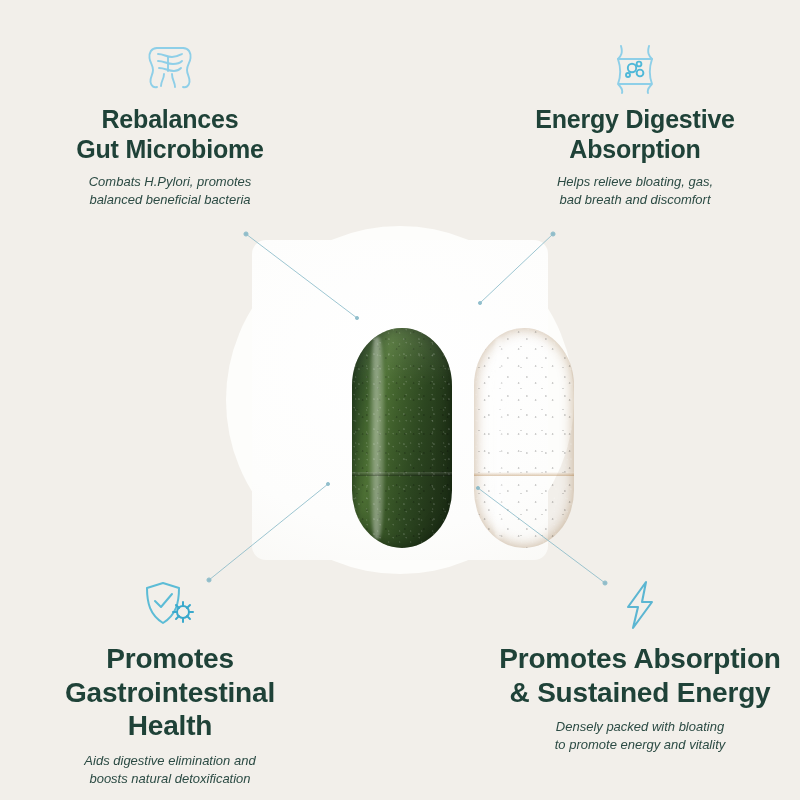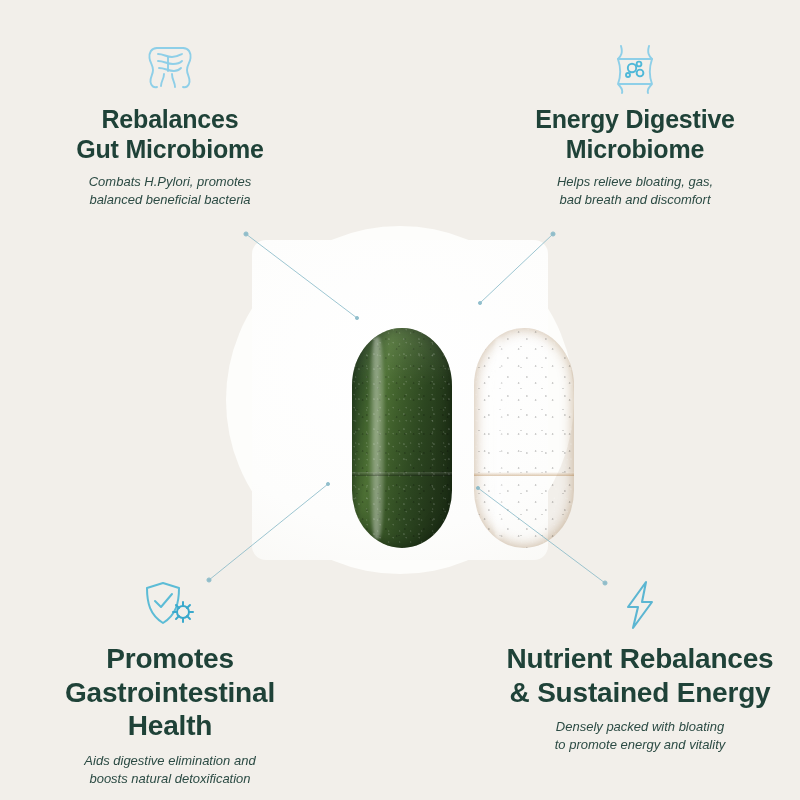--- a/index.html
+++ b/index.html
@@ -299,21 +299,21 @@
         <path d="M8 19 L42 19"></path>
         <path d="M9 44 L41 44"></path>
         <circle cx="22" cy="28" r="4.2" stroke="#4fb8d8"></circle>
         <circle cx="30" cy="33" r="3.4" stroke="#4fb8d8"></circle>
         <circle cx="29" cy="24" r="2.4" stroke="#4fb8d8"></circle>
         <circle cx="18" cy="35" r="2" stroke="#4fb8d8"></circle>
       </svg>
     </div>
     <div class="feature-title">
       <div>Energy Digestive</div>
-      <div>Microbiome</div>
+      <div>Absorption</div>
     </div>
     <div class="feature-desc">
       <div>Helps relieve bloating, gas,</div>
       <div>bad breath and discomfort</div>
     </div>
   </div>
 
   <div class="feature feature-bl">
     <div class="feature-icon">
       <svg width="58" height="52" viewBox="0 0 58 52" fill="none" stroke="#5cbcd6" stroke-width="2" stroke-linecap="round" stroke-linejoin="round">
@@ -342,21 +342,21 @@
     </div>
   </div>
 
   <div class="feature feature-br">
     <div class="feature-icon">
       <svg width="44" height="54" viewBox="0 0 44 54" fill="none" stroke="#5cb6d2" stroke-width="2.1" stroke-linecap="round" stroke-linejoin="round">
         <path d="M28 4 L10 29 L20 29 L15 50 L34 24 L24 24 Z"></path>
       </svg>
     </div>
     <div class="feature-title feature-title-wide">
-      <div>Nutrient Rebalances</div>
+      <div>Promotes Absorption</div>
       <div>&amp; Sustained Energy</div>
     </div>
     <div class="feature-desc">
       <div>Densely packed with bloating</div>
       <div>to promote energy and vitality</div>
     </div>
   </div>
 
 </div>
 

